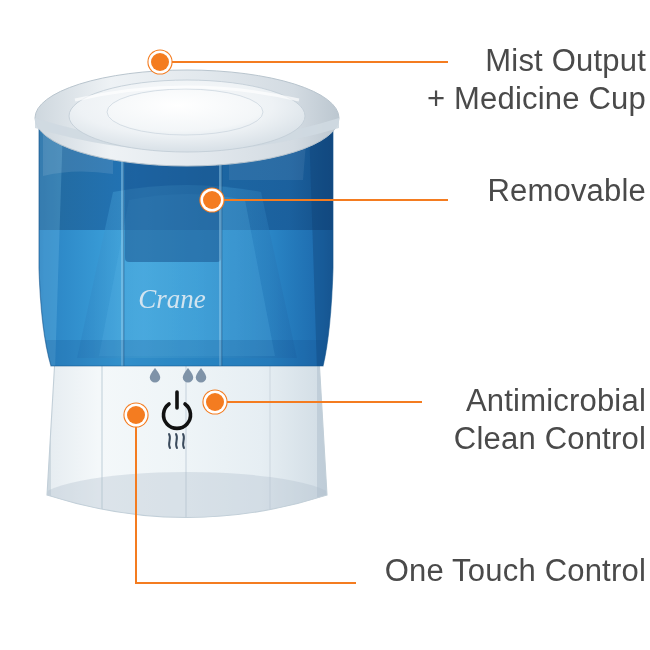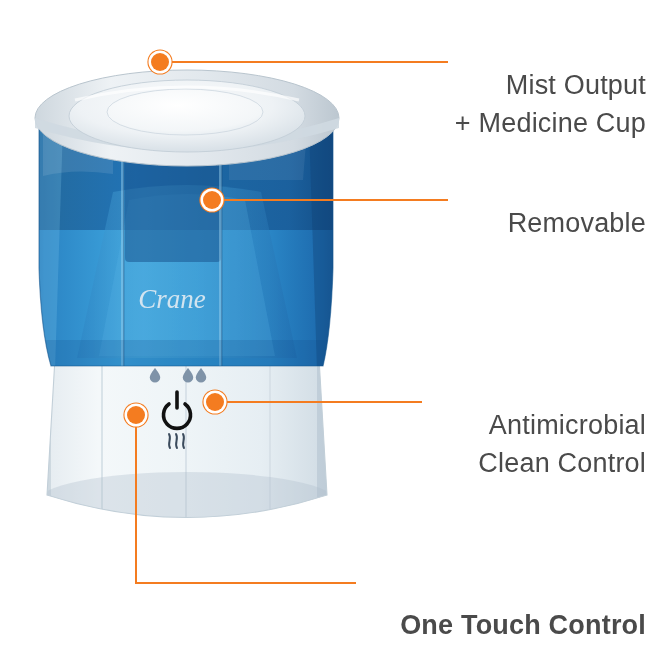--- a/index.html
+++ b/index.html
@@ -13,26 +13,25 @@
   }
   #stage{position:absolute;left:0;top:0;width:650px;height:650px;}
 
   
   .callout-text{
     position:absolute;
     text-align:right;
     color:#4a4a4a;
     font-family:"Liberation Sans", sans-serif;
     font-weight:300;
-    font-size:27px;
+    font-size:31px;
     line-height:38px;
     letter-spacing:0.2px;
     white-space:nowrap;
     right:4px;
-    margin-top:24px;
   }
   .callout-text .ln{display:block;}
 
   
   .dot{
     position:absolute;
     width:18px;height:18px;
     border-radius:50%;
     background:#f47c20;
     box-shadow:0 0 0 2.5px #ffffff, 0 0 0 3.6px #f47c20;
@@ -219,31 +218,31 @@
 
   <div class="lead-h" style="left:170px; top:61px; width:278px;"></div>
   <div class="dot" style="left:160px; top:62px;"></div>
   <div class="callout-text" style="top:42px;">
     <span class="ln">Mist Output</span>
     <span class="ln">+ Medicine Cup</span>
   </div>
 
   <div class="lead-h" style="left:222px; top:199px; width:226px;"></div>
   <div class="dot" style="left:212px; top:200px;"></div>
-  <div class="callout-text" style="top:180px;">
+  <div class="callout-text" style="top:172px;">
     <span class="ln">Removable</span>
   </div>
 
   <div class="lead-h" style="left:225px; top:401px; width:197px;"></div>
   <div class="dot" style="left:215px; top:402px;"></div>
   <div class="callout-text" style="top:382px;">
     <span class="ln">Antimicrobial</span>
     <span class="ln">Clean Control</span>
   </div>
 
   <div class="lead-v" style="left:135px; top:424px; height:160px;"></div>
   <div class="lead-h" style="left:135px; top:582px; width:221px;"></div>
   <div class="dot" style="left:136px; top:415px;"></div>
-  <div class="callout-text" style="top:582px;font-weight:bold;">
+  <div class="callout-text" style="top:552px;">
     <span class="ln">One Touch Control</span>
   </div>
 
 </div>
 
 </body></html>

